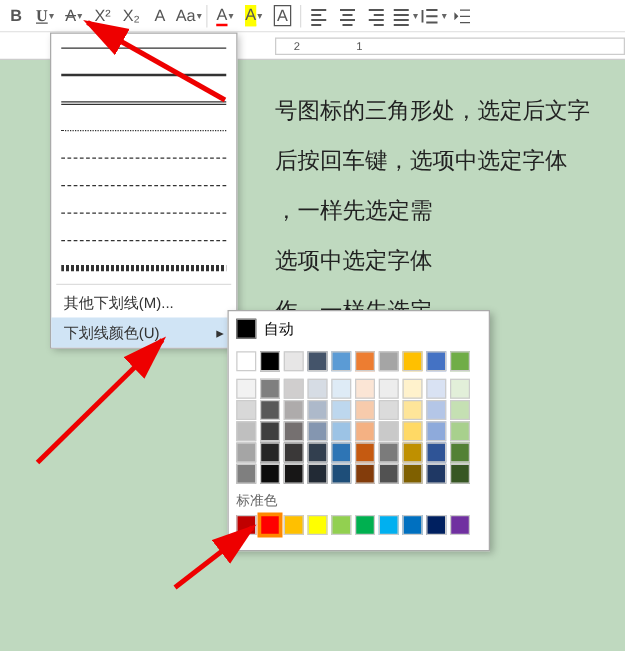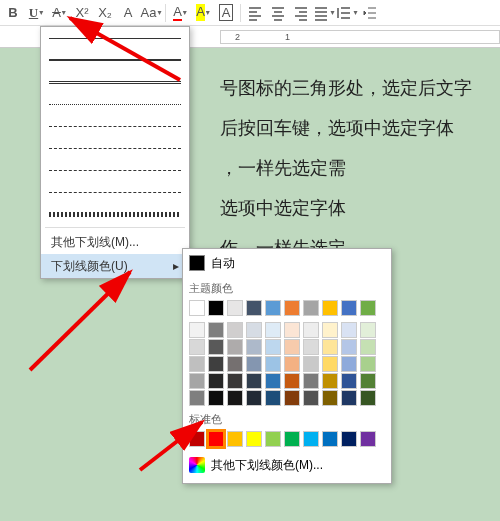--- a/index.html
+++ b/index.html
@@ -174,21 +174,20 @@
     <span>下划线颜色(U)</span>
     <span>▸</span>
   </div>
 </div>
 
 <div class="color-panel">
   <div class="auto-row">
     <div class="auto-sw"></div>
     <span>自动</span>
   </div>
-  <div class="section-label">主题颜色</div>
   <div class="swatch-grid" id="theme-row1">
       <div class="sw" style="background: rgb(255, 255, 255);"></div>
       <div class="sw" style="background: rgb(0, 0, 0);"></div>
       <div class="sw" style="background: rgb(231, 230, 230);"></div>
       <div class="sw" style="background: rgb(68, 84, 106);"></div>
       <div class="sw" style="background: rgb(91, 155, 213);"></div>
       <div class="sw" style="background: rgb(237, 125, 49);"></div>
       <div class="sw" style="background: rgb(165, 165, 165);"></div>
       <div class="sw" style="background: rgb(255, 192, 0);"></div>
       <div class="sw" style="background: rgb(68, 114, 196);"></div>
@@ -252,24 +251,20 @@
       <div class="sw selected" style="background: rgb(255, 0, 0);"></div>
       <div class="sw" style="background: rgb(255, 192, 0);"></div>
       <div class="sw" style="background: rgb(255, 255, 0);"></div>
       <div class="sw" style="background: rgb(146, 208, 80);"></div>
       <div class="sw" style="background: rgb(0, 176, 80);"></div>
       <div class="sw" style="background: rgb(0, 176, 240);"></div>
       <div class="sw" style="background: rgb(0, 112, 192);"></div>
       <div class="sw" style="background: rgb(0, 32, 96);"></div>
       <div class="sw" style="background: rgb(112, 48, 160);"></div>
     </div>
-  <div class="more-colors">
-    <div class="grad"></div>
-    <span>其他下划线颜色(M)...</span>
-  </div>
 </div>
 
 <svg class="arrow-annot" style="top:0;left:0" width="500" height="521">
   <defs>
       <marker id="ah" markerWidth="10" markerHeight="10" refX="8" refY="3" orient="auto">
         <path d="M0,0 L0,6 L9,3 z" fill="#e00"></path>
       </marker>
     </defs>
   <line x1="180" y1="80" x2="70" y2="18" stroke="#e00" stroke-width="4" marker-end="url(#ah)"></line>
   <line x1="30" y1="370" x2="130" y2="272" stroke="#e00" stroke-width="4" marker-end="url(#ah)"></line>

